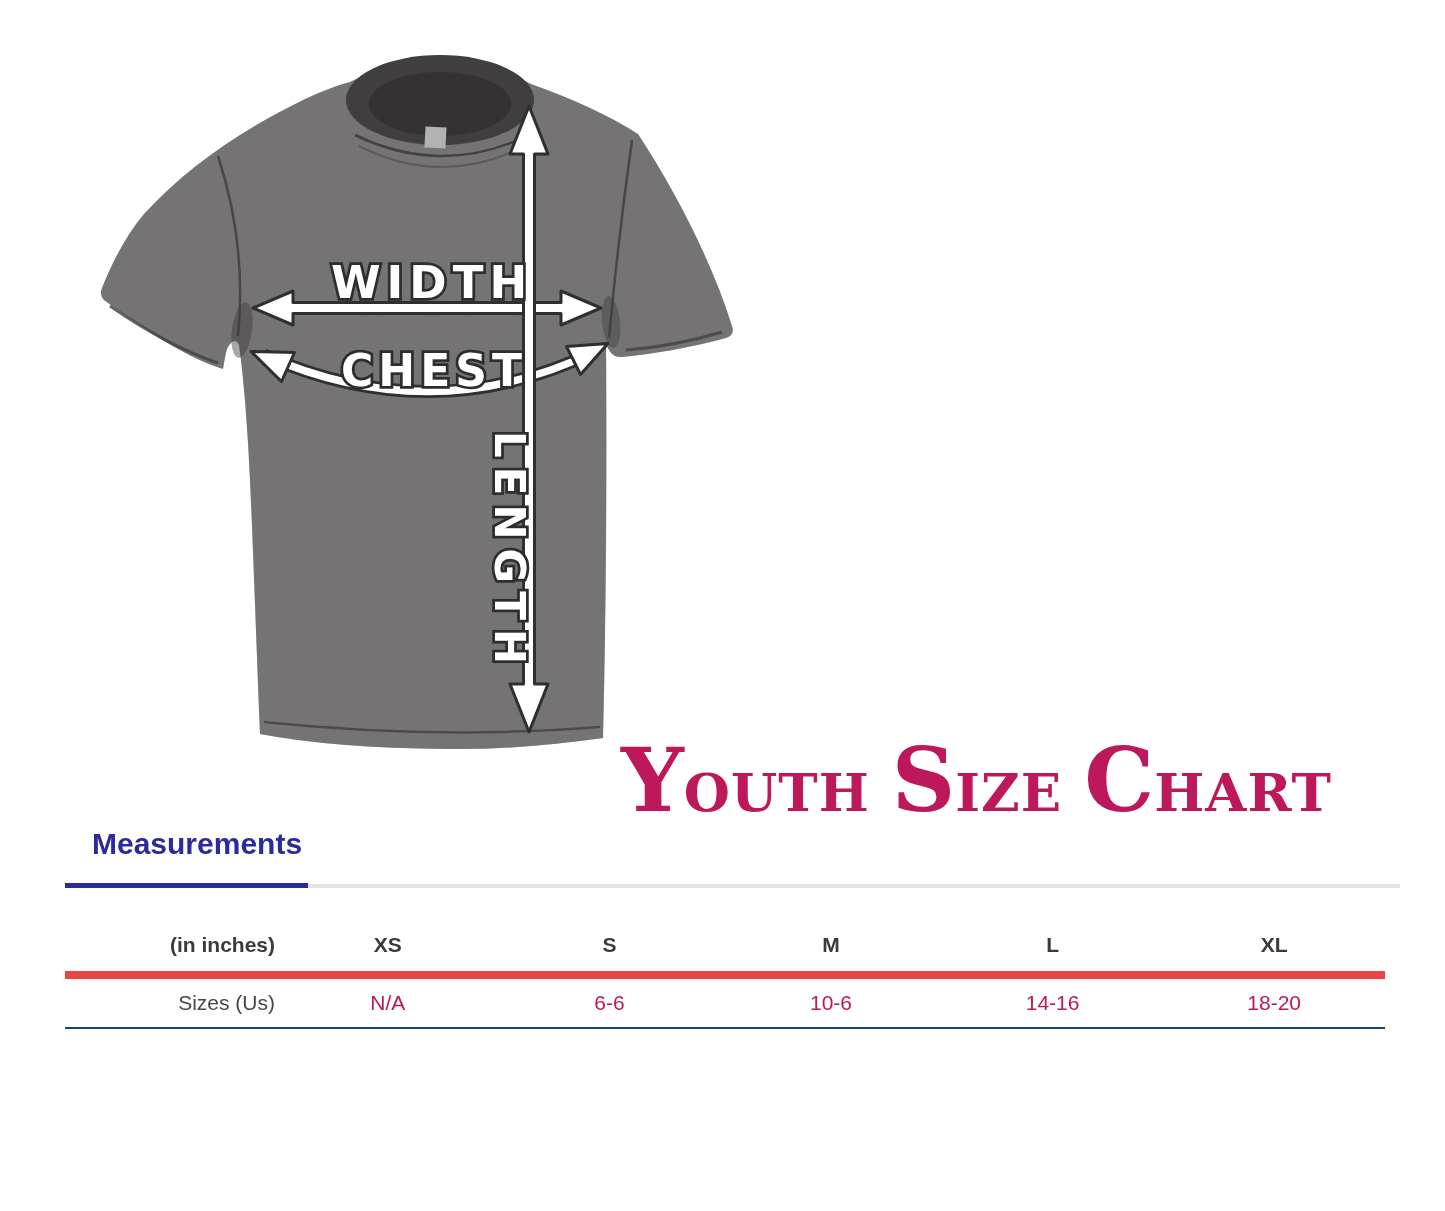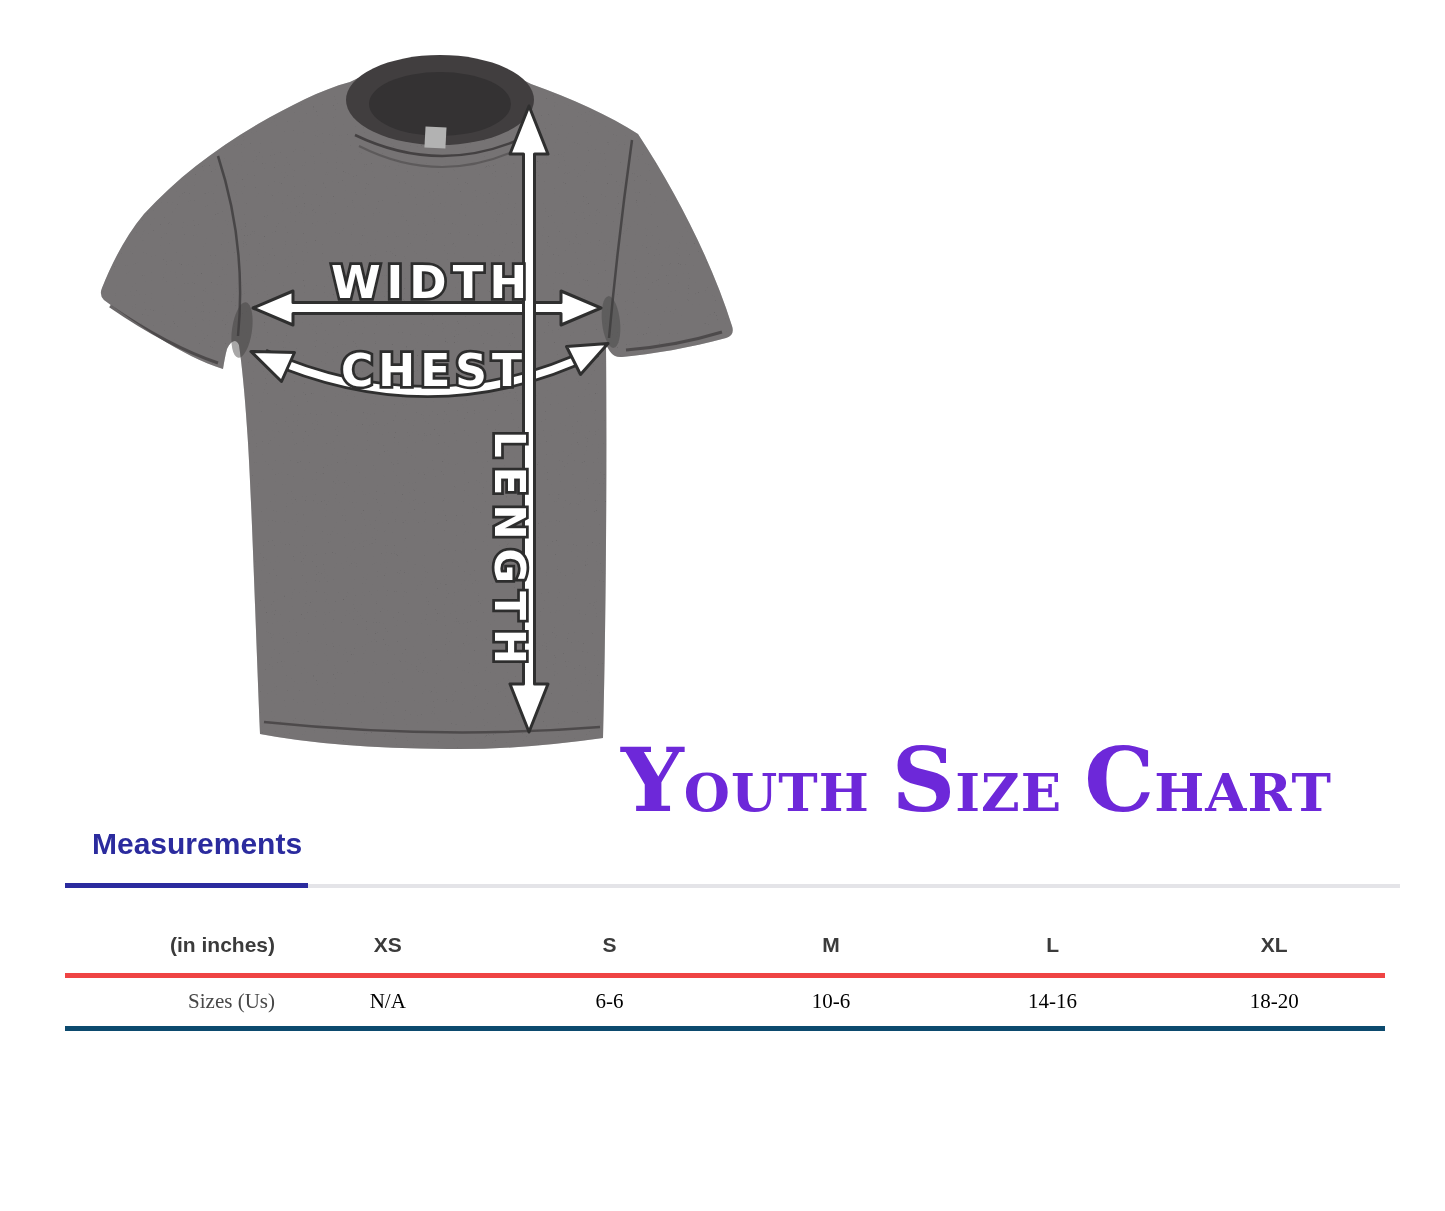--- a/index.html
+++ b/index.html
@@ -10,47 +10,47 @@
   }
 
   
   .shirt-wrap { position:absolute; left:0; top:0; width:730px; height:790px;padding-left:48px; }
   .shirt-wrap svg { display:block; width:730px; height:790px; }
 
   
   .big-title {
     position:absolute; left:610px; top:736px; width:690px;
     text-align:center; white-space:nowrap;
-    font-family:"DejaVu Serif", serif; font-weight:bold; color:#6d28d9;
+    font-family:"DejaVu Serif", serif; font-weight:bold; color:#be185d;
   }
   .big-title .word { display:inline-block; margin:0 11px; }
   .big-title .init { font-size:88px; line-height:1; }
   .big-title .rest { font-size:53px; line-height:1; text-transform:uppercase; letter-spacing:1px; }
 
   
   .tab-label {
     position:absolute; left:92px; top:827px;
     font-size:30px; font-weight:bold; color:#2b2b9e;
   }
   .tab-rule-active { position:absolute; left:65px; top:883px; width:243px; height:5px; background:#2b2b9e; }
   .tab-rule-rest  { position:absolute; left:308px; top:884px; width:1092px; height:4px; background:#e4e4e8; }
 
   
   .size-table-wrap { position:absolute; left:65px; top:918px; width:1320px; }
   table.size-table { width:100%; border-collapse:collapse; table-layout:fixed; }
   table.size-table col.c-label { width:212px; }
   table.size-table th, table.size-table td {
-    font-size:21px; color:#000000; text-align:center; vertical-align:middle;
+    font-size:21px; color:#be185d; text-align:center; vertical-align:middle;
   }
   table.size-table thead th {
     font-weight:bold; color:#3b3b3b; height:57px;
-    border-bottom:5px solid #ef4444;
+    border-bottom:8px solid #ef4444;
   }
   table.size-table thead th:first-child { text-align:right; padding-right:2px; }
-  table.size-table tbody td { height:53px; border-bottom:5px solid #0c4a6e; font-weight:normal;font-family:Liberation Serif, serif; }
+  table.size-table tbody td { height:53px; border-bottom:2px solid #0c4a6e; font-weight:normal; }
   table.size-table tbody td:first-child { text-align:right; padding-right:2px; color:#474747; }
 </style>
 </head>
 <body>
 
 <div class="shirt-wrap">
   <svg viewBox="0 0 730 790" xmlns="http://www.w3.org/2000/svg">
     <defs>
       <filter id="grain" x="-5%" y="-5%" width="110%" height="110%">
         <feTurbulence type="fractalNoise" baseFrequency="0.9" numOctaves="2" stitchTiles="stitch" result="n"></feTurbulence>

